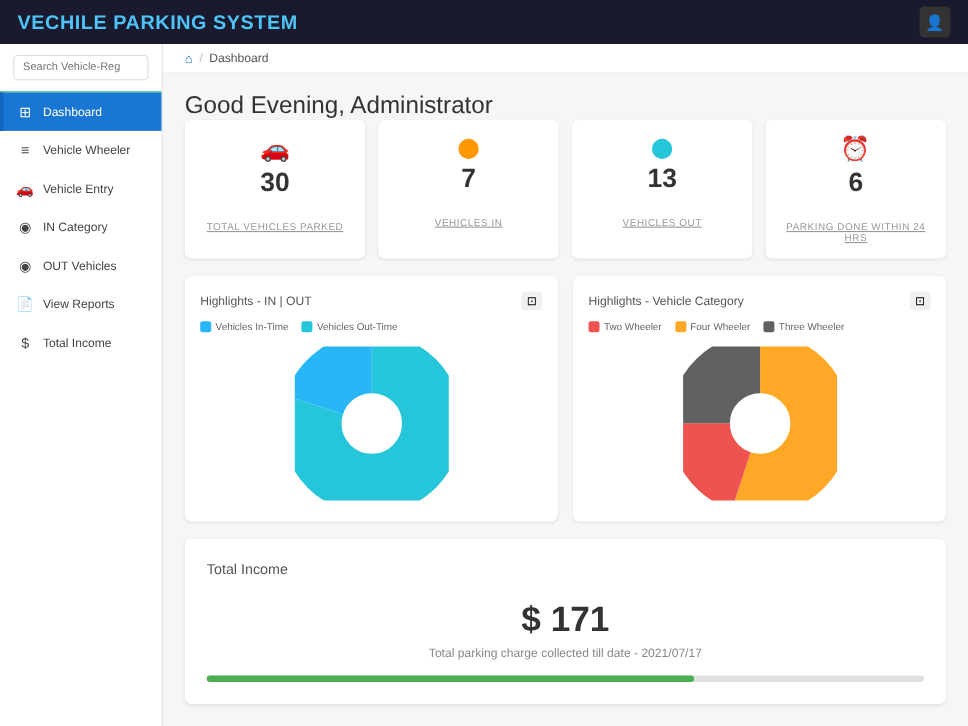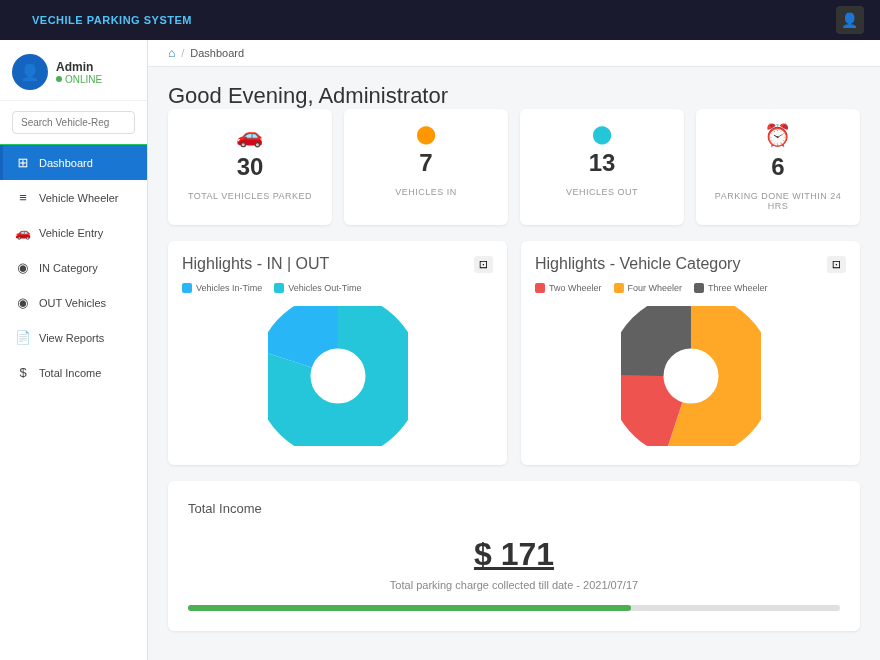--- a/index.html
+++ b/index.html
@@ -9,21 +9,21 @@
     .topnav {
       background: #1a1a2e;
       color: white;
       display: flex;
       align-items: center;
       justify-content: space-between;
       padding: 0 16px;
       height: 40px;
       flex-shrink: 0;
     }
-    .topnav-title { font-size: 11px; font-weight: 600; letter-spacing: 0.5px; margin-left: 16px; }
+    .topnav-title { font-size: 18px; font-weight: 600; letter-spacing: 0.5px; }
     .topnav-title span { color: #4fc3f7; }
     .topnav-icon { width: 28px; height: 28px; background: #333; border-radius: 4px; display: flex; align-items: center; justify-content: center; }
 
     
     .layout { display: flex; flex: 1; overflow: hidden; }
 
     
     .sidebar {
       width: 148px;
       background: #fff;
@@ -121,42 +121,42 @@
     .stat-card {
       background: white;
       border-radius: 6px;
       flex: 1;
       padding: 14px 12px;
       text-align: center;
       box-shadow: 0 1px 3px rgba(0,0,0,0.08);
     }
     .stat-icon { font-size: 22px; margin-bottom: 4px; }
     .stat-number { font-size: 24px; font-weight: 700; color: #333; }
-    .stat-label { font-size: 9px; color: #999; text-transform: uppercase; letter-spacing: 0.5px; margin-top: 10px; }
+    .stat-label { font-size: 9px; color: #999; text-transform: uppercase; letter-spacing: 0.5px; margin-top: 20px; text-decoration: underline; }
 
     
     .charts-row {
       display: flex;
       gap: 14px;
       margin-bottom: 16px;
     }
     .chart-card {
       background: white;
       border-radius: 6px;
       flex: 1;
       padding: 14px;
       box-shadow: 0 1px 3px rgba(0,0,0,0.08);
     }
     .chart-header {
       display: flex;
       justify-content: space-between;
       align-items: center;
       margin-bottom: 10px;
     }
-    .chart-title { font-size: 16px; color: #555; font-weight: 500; }
+    .chart-title { font-size: 11px; color: #555; font-weight: 500; }
     .chart-btn { background: #f0f0f0; border: none; border-radius: 3px; padding: 2px 5px; cursor: pointer; font-size: 11px; }
 
     .chart-legend {
       display: flex;
       gap: 12px;
       margin-bottom: 8px;
       flex-wrap: wrap;
     }
     .legend-item { display: flex; align-items: center; gap: 4px; font-size: 9px; color: #666; }
     .legend-dot { width: 10px; height: 10px; border-radius: 2px; }
@@ -169,51 +169,41 @@
     }
 
     
     .income-card {
       background: white;
       border-radius: 6px;
       padding: 20px;
       box-shadow: 0 1px 3px rgba(0,0,0,0.08);
     }
     .income-title { font-size: 13px; color: #555; margin-bottom: 20px; }
-    .income-amount { font-size: 32px; font-weight: 700; color: #333; text-align: center; margin-bottom: 6px; text-decoration: underline; }
+    .income-amount { font-size: 32px; font-weight: 700; color: #333; text-align: center; margin-bottom: 6px; }
     .income-subtitle { font-size: 11px; color: #888; text-align: center; margin-bottom: 14px; }
     .income-bar-bg { background: #e0e0e0; border-radius: 4px; height: 6px; }
     .income-bar-fill { background: #4caf50; height: 6px; border-radius: 4px; width: 68%; }
   </style>
 </head>
 <body>
 
 <div class="topnav">
   <div class="topnav-title">
     <span>VECHILE</span><span> PARKING SYSTEM</span>
   </div>
   <div class="topnav-icon">
     <span style="color:white;font-size:14px;">👤</span>
   </div>
 </div>
 
 <div class="layout">
 
   <div class="sidebar">
 
-    <div class="sidebar-profile">
-      <div class="avatar">👤</div>
-      <div class="profile-info">
-        <div class="name">Admin</div>
-        <div class="status">
-          <span class="status-dot"></span>
-          <span>ONLINE</span>
-        </div>
-      </div>
-    </div>
 
     <div class="search-box">
       <input type="text" placeholder="Search Vehicle-Reg" style="">
     </div>
 
     <nav>
       <div class="nav-item active">
         <span class="nav-icon">⊞</span>
         <span>Dashboard</span>
       </div>

